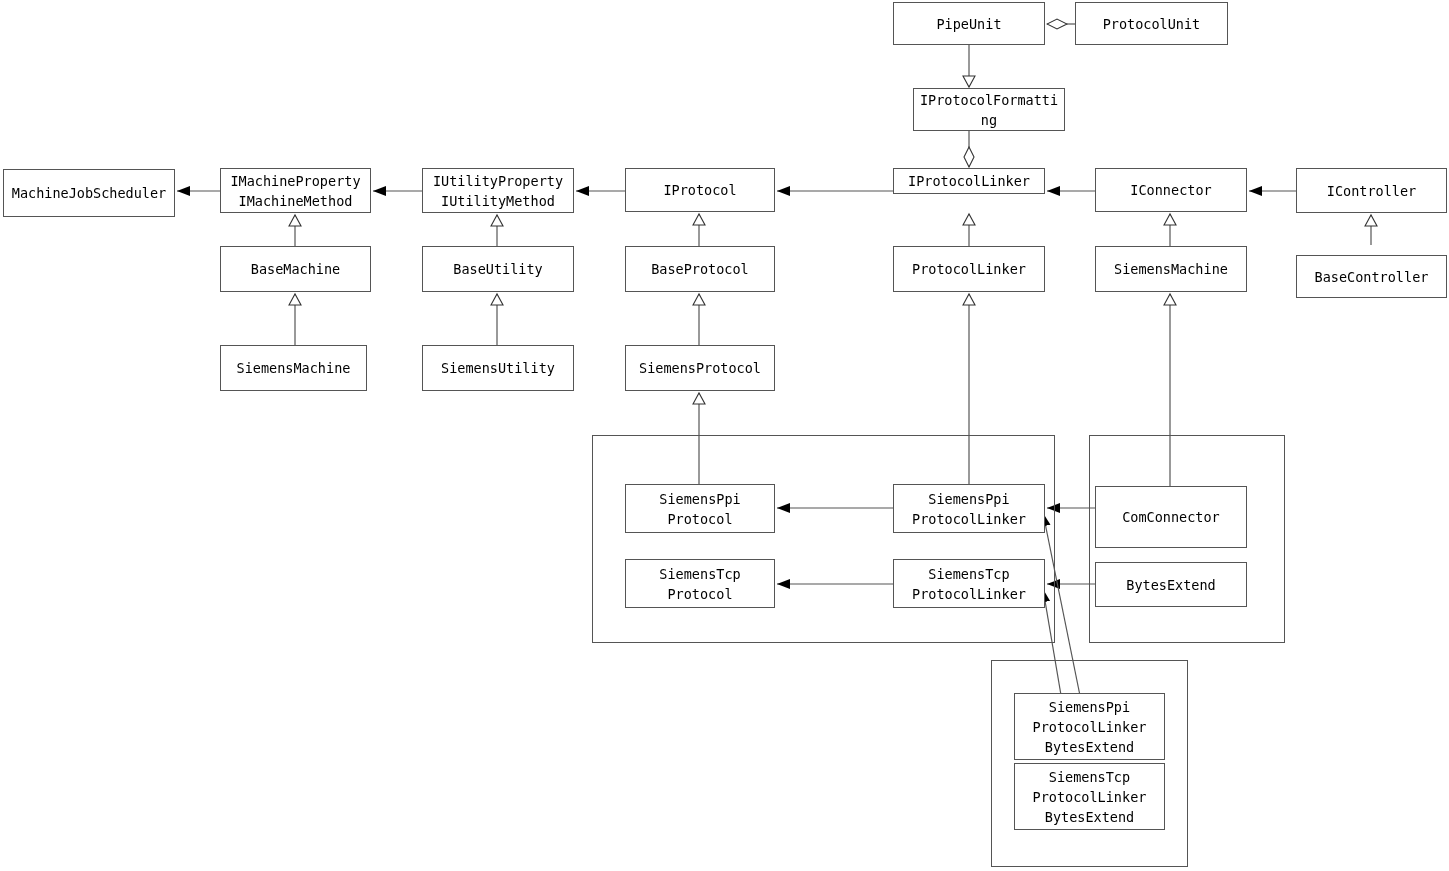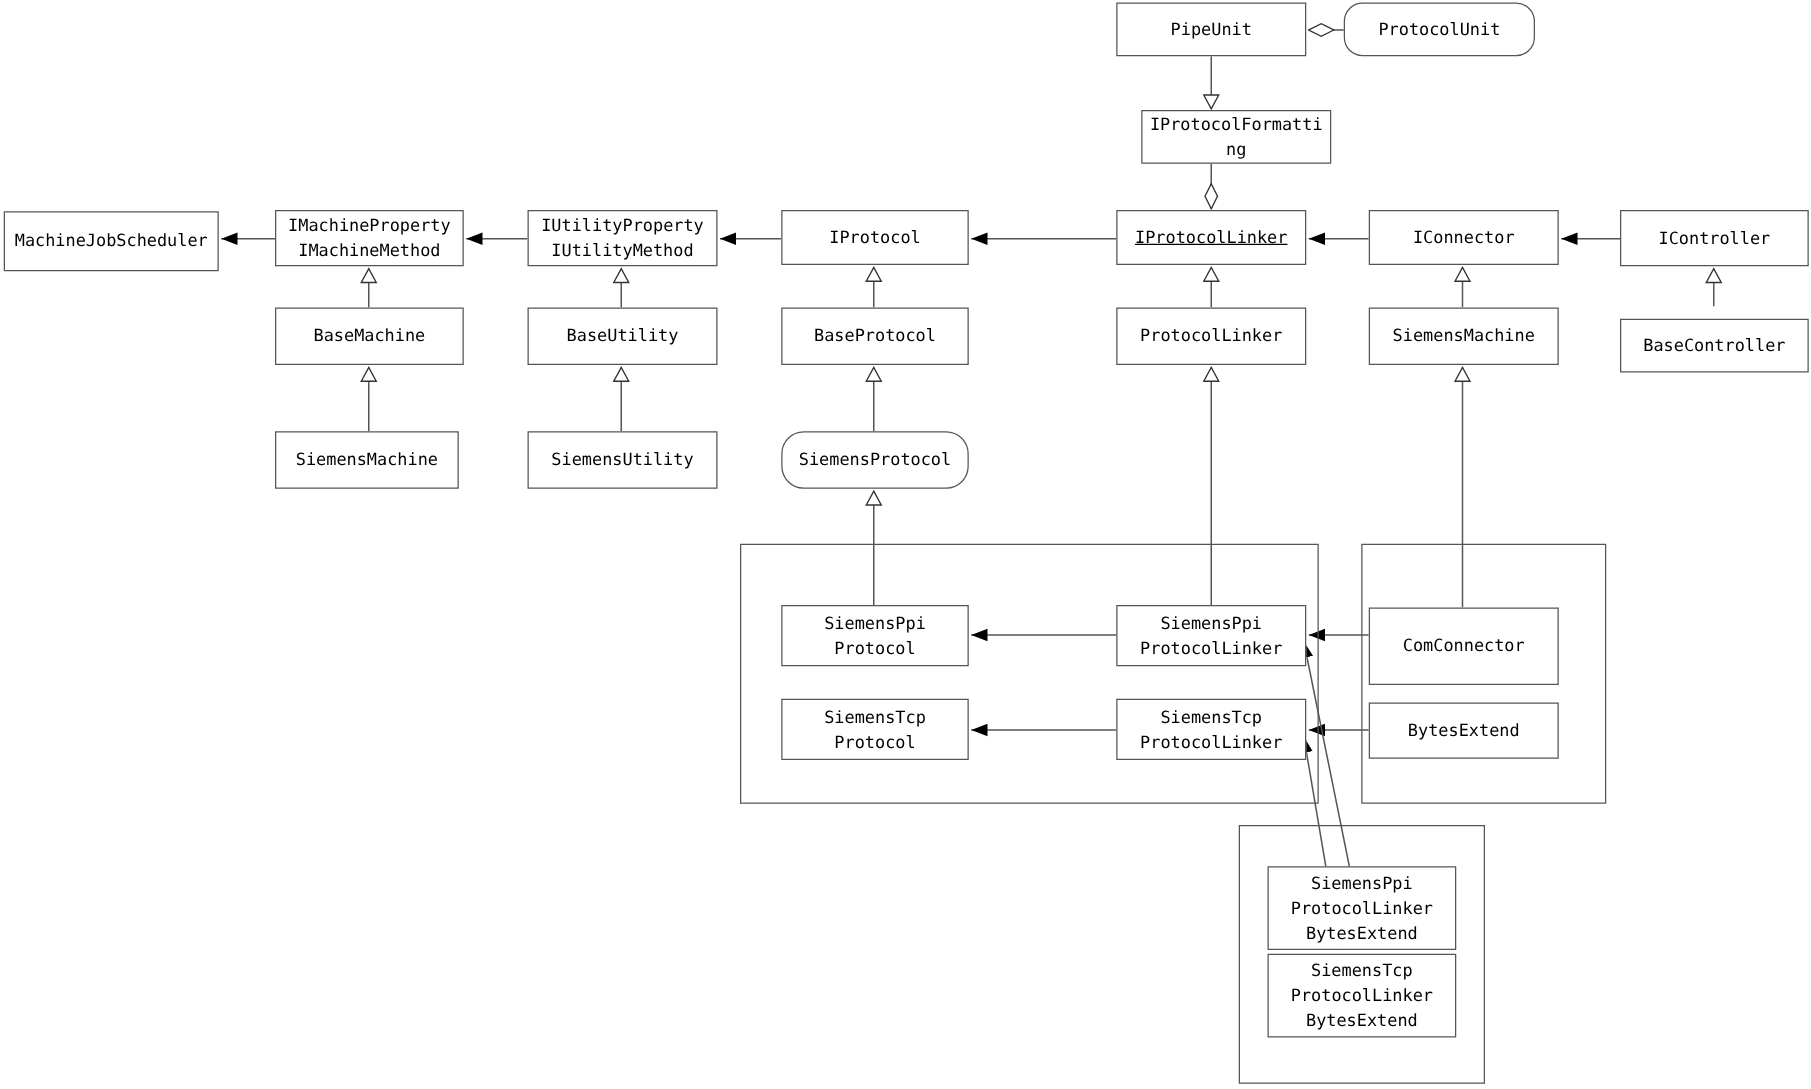--- a/index.html
+++ b/index.html
@@ -104,41 +104,41 @@
       <line x1="1090" y1="745" x2="1043" y2="513" marker-end="url(#m-solid)"></line>
       <line x1="1072" y1="760" x2="1043" y2="589" marker-end="url(#m-solid)"></line>
     </g>
   </svg>
 
   <div class="group" id="g-protocol-impl-group" style="left: 592px; top: 435px; width: 463px; height: 208px;"></div>
   <div class="group" id="g-connector-impl-group" style="left: 1089px; top: 435px; width: 196px; height: 208px;"></div>
   <div class="group" id="g-bytes-extend-group" style="left: 991px; top: 660px; width: 197px; height: 207px;"></div>
 
   <div class="node" id="n-pipe-unit" style="left: 893px; top: 2px; width: 152px; height: 43px;">PipeUnit</div>
-  <div class="node" id="n-protocol-unit" style="left: 1075px; top: 2px; width: 153px; height: 43px; border-radius: 15px;">ProtocolUnit</div>
+  <div class="node" id="n-protocol-unit" style="left: 1075px; top: 2px; width: 153px; height: 43px;">ProtocolUnit</div>
   <div class="node" id="n-iprotocol-formatting" style="left: 893px; top: 88px; width: 152px; height: 43px; margin-left: 20px;">IProtocolFormatti
 ng</div>
   <div class="node" id="n-machine-job-scheduler" style="left: 3px; top: 169px; width: 172px; height: 48px;">MachineJobScheduler</div>
   <div class="node" id="n-imachine-property" style="left: 220px; top: 168px; width: 151px; height: 45px;">IMachineProperty
 IMachineMethod</div>
   <div class="node" id="n-iutility-property" style="left: 422px; top: 168px; width: 152px; height: 45px;">IUtilityProperty
 IUtilityMethod</div>
   <div class="node" id="n-iprotocol" style="left: 625px; top: 168px; width: 150px; height: 44px;">IProtocol</div>
-  <div class="node" id="n-iprotocol-linker" style="left: 893px; top: 168px; width: 152px; height: 44px; text-decoration: underline;">IProtocolLinker</div>
+  <div class="node" id="n-iprotocol-linker" style="left: 893px; top: 168px; width: 152px; height: 26px;">IProtocolLinker</div>
   <div class="node" id="n-iconnector" style="left: 1095px; top: 168px; width: 152px; height: 44px;">IConnector</div>
   <div class="node" id="n-icontroller" style="left: 1296px; top: 168px; width: 151px; height: 45px;">IController</div>
   <div class="node" id="n-base-machine" style="left: 220px; top: 246px; width: 151px; height: 46px;">BaseMachine</div>
   <div class="node" id="n-base-utility" style="left: 422px; top: 246px; width: 152px; height: 46px;">BaseUtility</div>
   <div class="node" id="n-base-protocol" style="left: 625px; top: 246px; width: 150px; height: 46px;">BaseProtocol</div>
   <div class="node" id="n-protocol-linker" style="left: 893px; top: 246px; width: 152px; height: 46px;">ProtocolLinker</div>
   <div class="node" id="n-base-connector" style="left: 1095px; top: 246px; width: 152px; height: 46px;">SiemensMachine</div>
   <div class="node" id="n-base-controller" style="left: 1296px; top: 255px; width: 151px; height: 43px;">BaseController</div>
   <div class="node" id="n-siemens-machine" style="left: 220px; top: 345px; width: 147px; height: 46px;">SiemensMachine</div>
   <div class="node" id="n-siemens-utility" style="left: 422px; top: 345px; width: 152px; height: 46px;">SiemensUtility</div>
-  <div class="node" id="n-siemens-protocol" style="left: 625px; top: 345px; width: 150px; height: 46px; border-radius: 18px;">SiemensProtocol</div>
+  <div class="node" id="n-siemens-protocol" style="left: 625px; top: 345px; width: 150px; height: 46px;">SiemensProtocol</div>
   <div class="node" id="n-siemens-ppi-protocol" style="left: 625px; top: 484px; width: 150px; height: 49px;">SiemensPpi
 Protocol</div>
   <div class="node" id="n-siemens-tcp-protocol" style="left: 625px; top: 559px; width: 150px; height: 49px;">SiemensTcp
 Protocol</div>
   <div class="node" id="n-siemens-ppi-linker" style="left: 893px; top: 484px; width: 152px; height: 49px;">SiemensPpi
 ProtocolLinker</div>
   <div class="node" id="n-siemens-tcp-linker" style="left: 893px; top: 559px; width: 152px; height: 49px;">SiemensTcp
 ProtocolLinker</div>
   <div class="node" id="n-com-connector" style="left: 1095px; top: 486px; width: 152px; height: 62px;">ComConnector</div>
   <div class="node" id="n-tcp-connector" style="left: 1095px; top: 562px; width: 152px; height: 45px;">BytesExtend</div>

